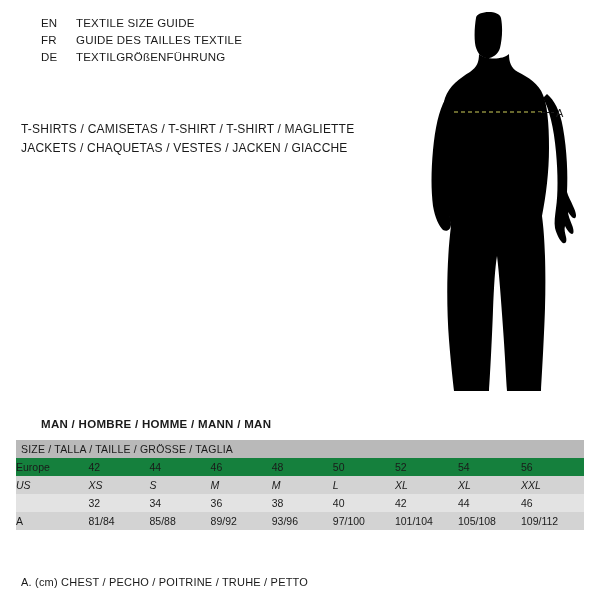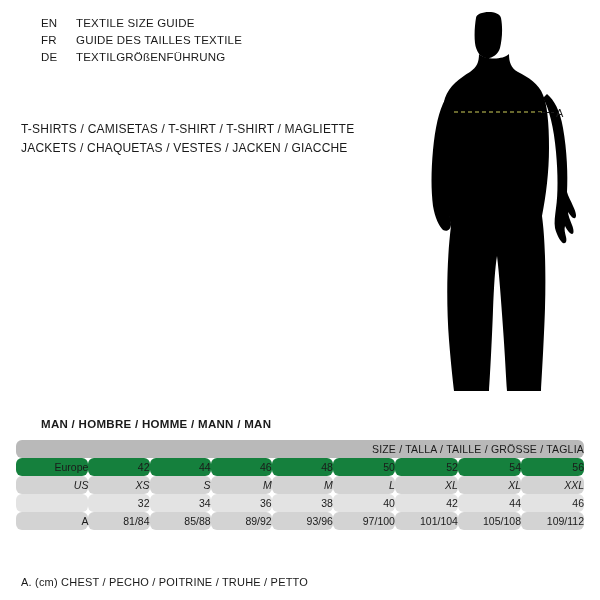--- a/index.html
+++ b/index.html
@@ -104,24 +104,23 @@
     top: 440px;
     width: 568px;
     border-collapse: collapse;
     font-size: 10.5px;
     color: #1a1a1a;
   }
   table.size-table th,
   table.size-table td {
     padding: 0;
     height: 18px;
-    text-align: right;
+    text-align: left;
     font-weight: normal;
     vertical-align: middle;
-    border-radius: 6px;
   }
   table.size-table th.head-cell {
     background: #b9b9b9;
     font-weight: normal;
     letter-spacing: 0.2px;
     padding-left: 5px;
   }
   .row-shade-light td { background: #15803d; }
   .row-shade-mid td { background: #d3d3d3; font-style: italic; }
   .row-shade-light2 td { background: #e3e3e3; }

